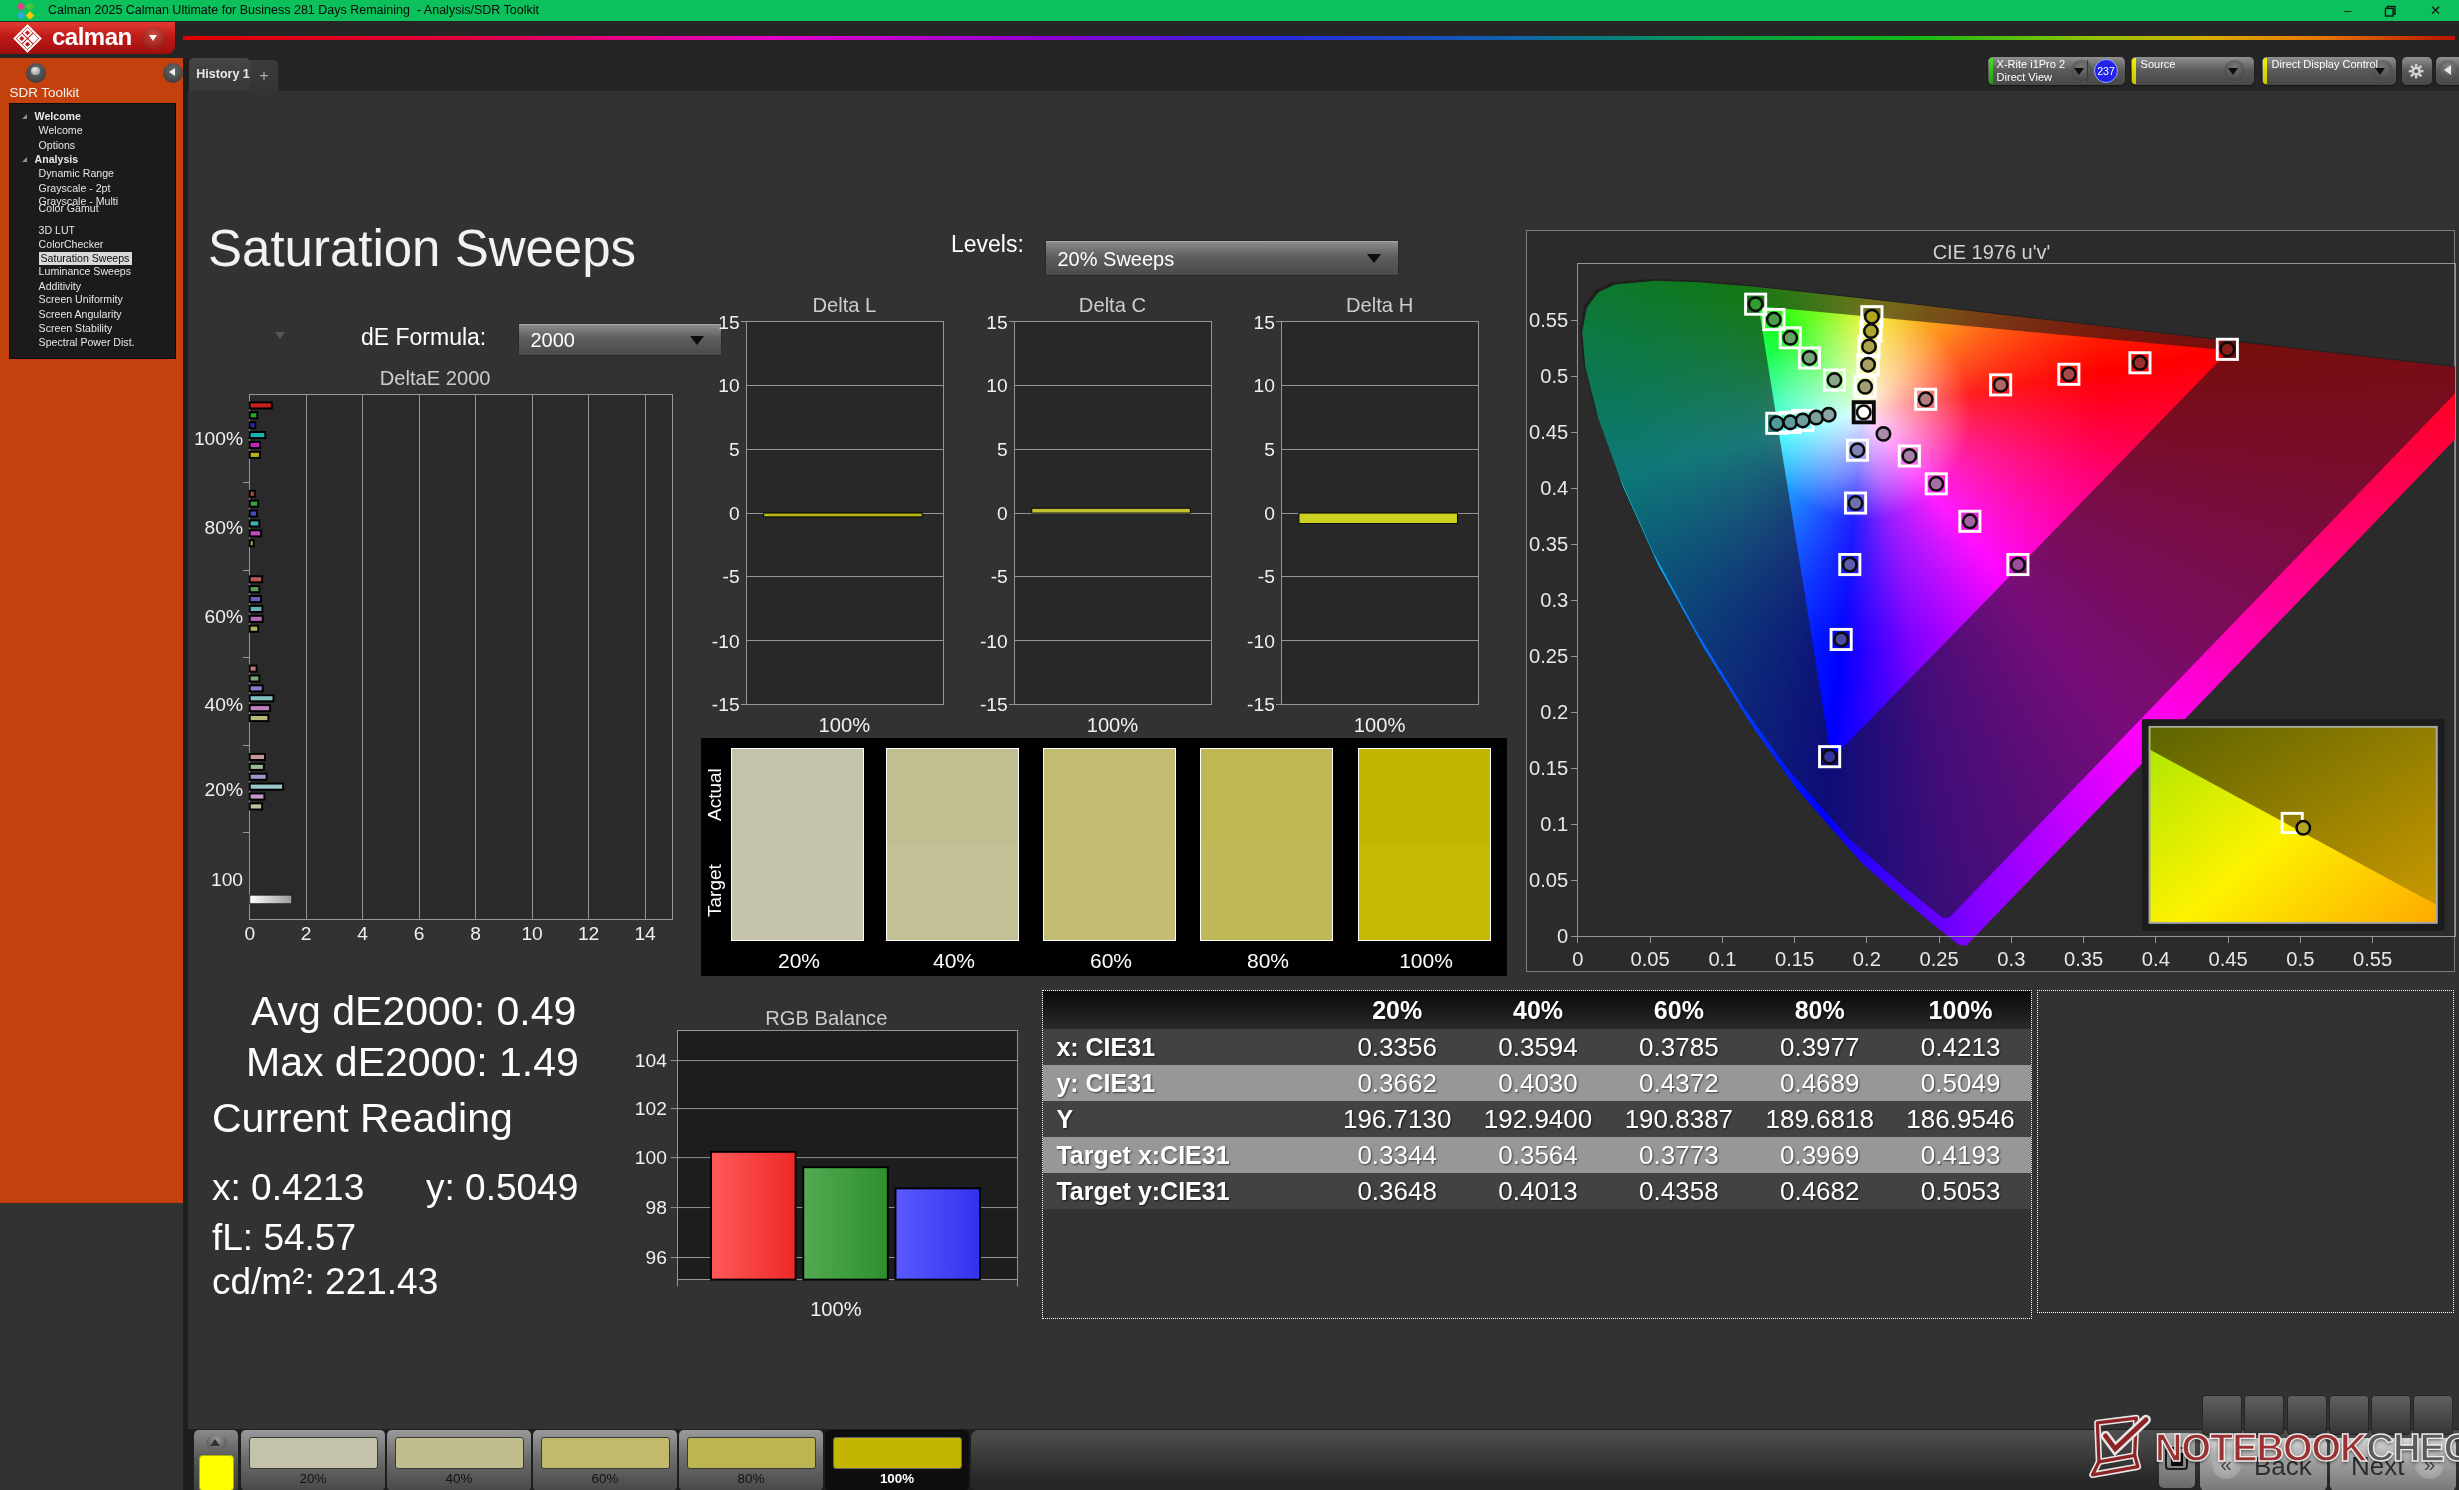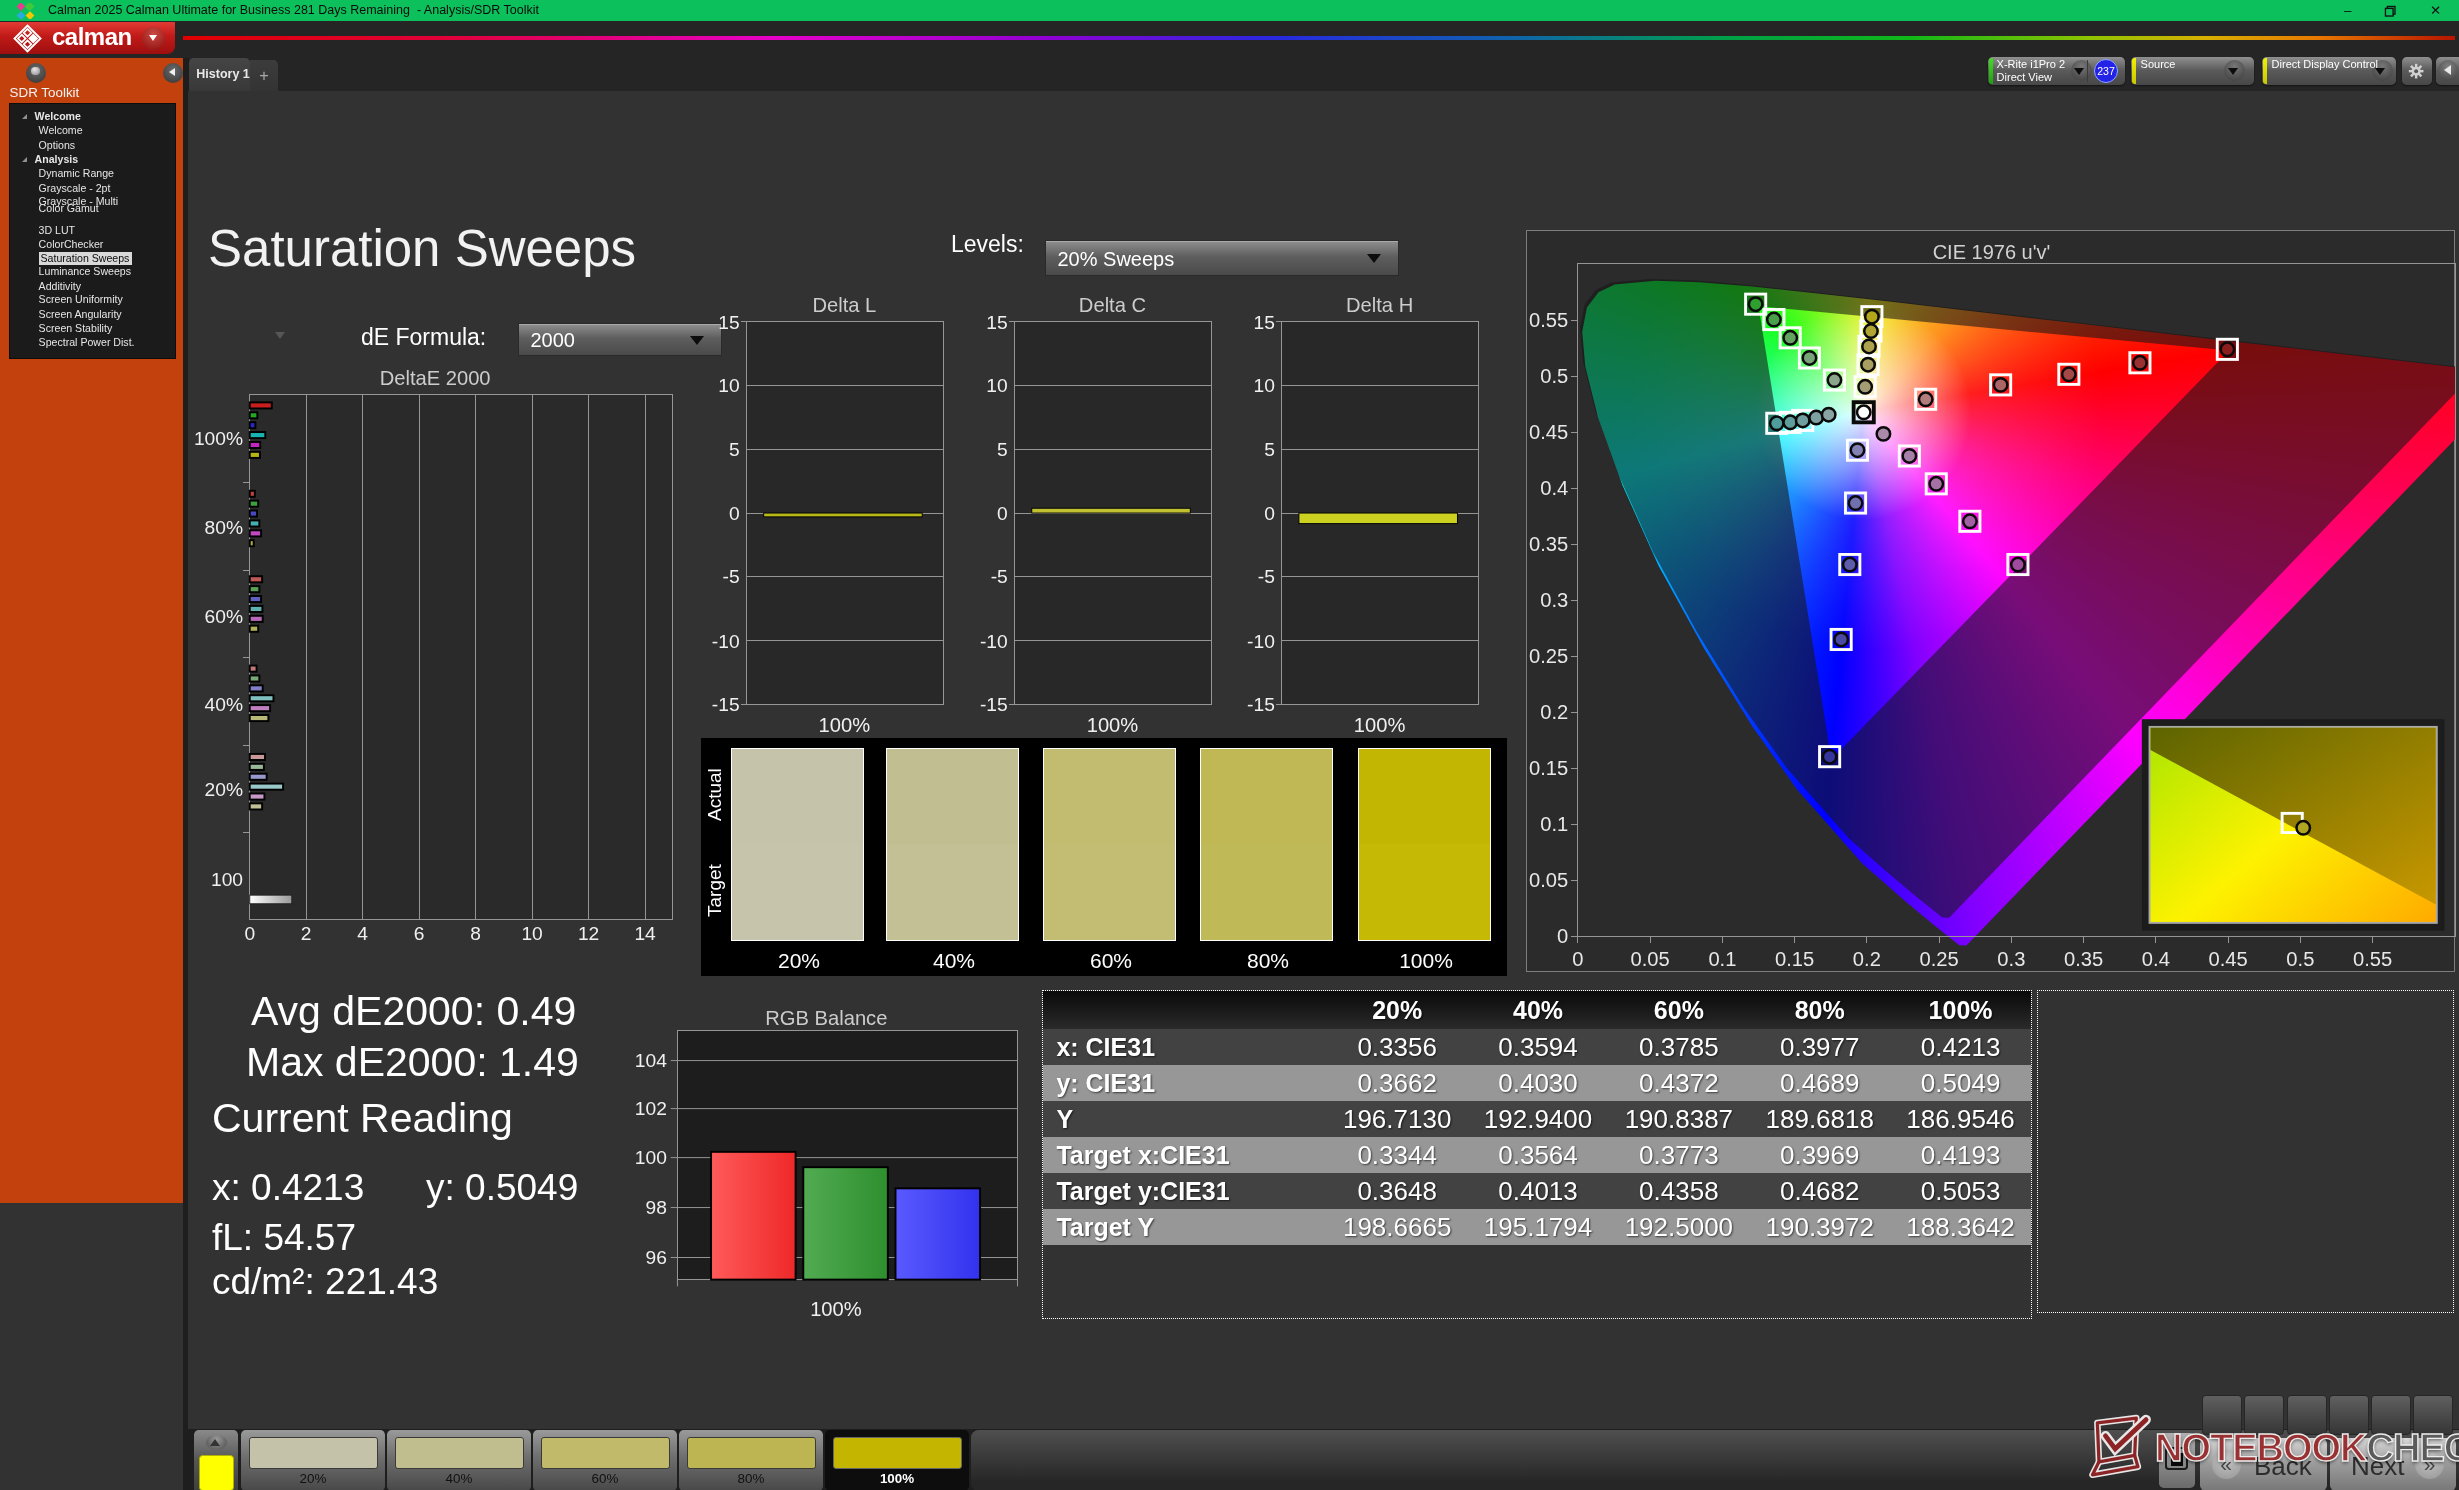--- a/index.html
+++ b/index.html
@@ -601,28 +601,20 @@
       <div class="tc">0.4193</div>
     </div>
   <div class="trow d">
       <div class="tc0">Target y:CIE31</div>
       <div class="tc">0.3648</div>
       <div class="tc">0.4013</div>
       <div class="tc">0.4358</div>
       <div class="tc">0.4682</div>
       <div class="tc">0.5053</div>
     </div>
-  <div class="trow l">
-      <div class="tc0">Target Y</div>
-      <div class="tc">198.6665</div>
-      <div class="tc">195.1794</div>
-      <div class="tc">192.5000</div>
-      <div class="tc">190.3972</div>
-      <div class="tc">188.3642</div>
-    </div>
 </div>
 <div class="abs" style="left:2037px;top:990px;width:417px;height:323px;border:1px dotted #fff;"></div>
 
 <style>
   .smpbtn { position:absolute; top:1430px; width:144px; height:61px; border-radius:4.8px;
     background:linear-gradient(#9a9a9a,#6e6e6e 45%,#484848); }
   .smpbtn .sw { position:absolute; left:7.7px; top:6.7px; width:129px; height:32px; border-radius:2.9px;
     border:1px solid #3a3a3a; }
   .smpbtn .sl { position:absolute; left:0; top:41px; width:100%; text-align:center; font-size:13.4px; color:#111; }
 </style>

